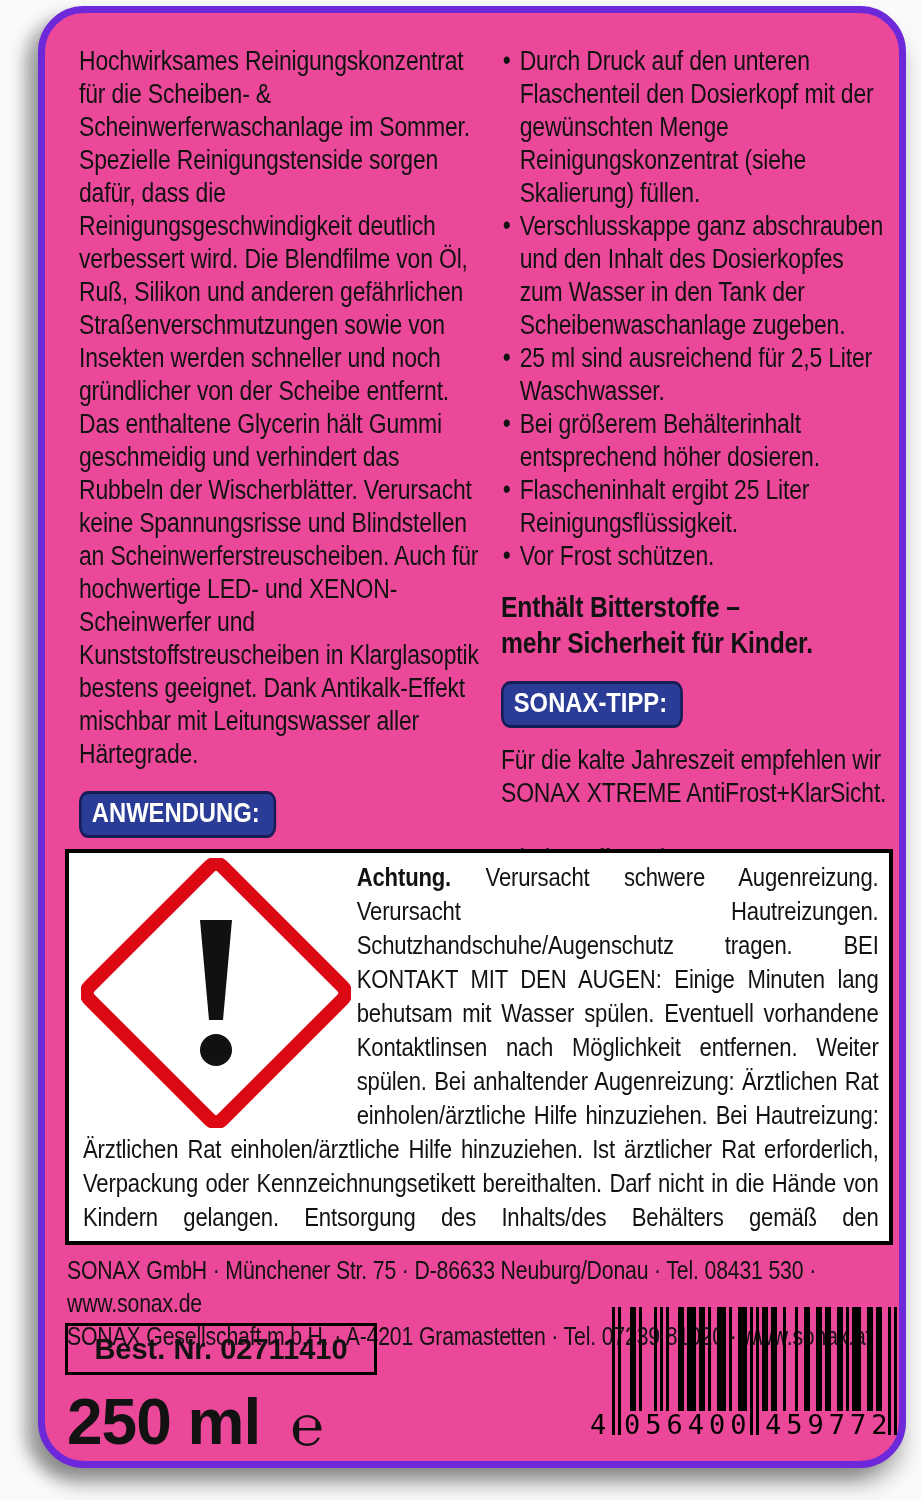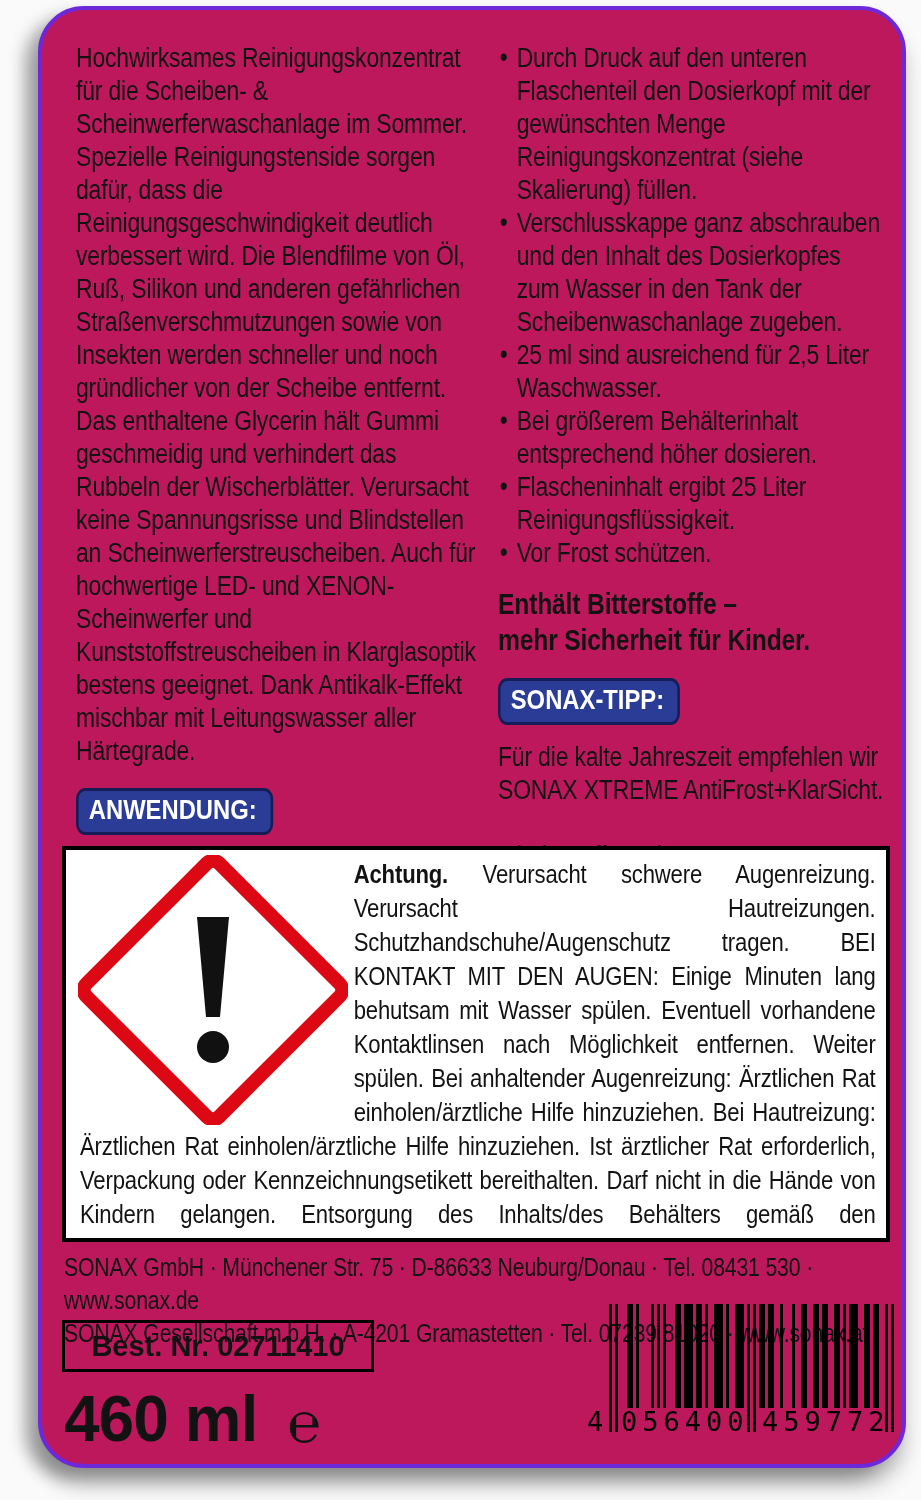--- a/index.html
+++ b/index.html
@@ -5,21 +5,21 @@
   html,body{margin:0;padding:0;}
   body{
     width:921px;height:1500px;position:relative;
     background:#fafafa;
     font-family:"Liberation Sans", sans-serif;
     color:#121212;
     overflow:hidden;
   }
   .label{
     position:absolute;left:38px;top:6px;width:868px;height:1462px;
-    background:#be185d;border:4px solid #6d28d9;border-radius:46px;
+    background:#ec4899;border:7px solid #6d28d9;border-radius:46px;
     box-shadow:-14px 10px 16px rgba(0,0,0,.30), 0 18px 20px rgba(0,0,0,.22);
     box-sizing:border-box;
   }
   
   .cond{transform:scaleX(.85);transform-origin:top left;}
 
   .col{position:absolute;top:32px;font-size:27px;line-height:33px;letter-spacing:-.2px;}
   .col-left{left:34px;width:478px;}
   .col-right{left:456px;width:458px;}
   .col p{margin:0;}
@@ -129,21 +129,21 @@
   <div class="addresses cond">
     <div>SONAX GmbH · Münchener Str. 75 · D-86633 Neuburg/Donau · Tel. 08431 530 · www.sonax.de</div>
     <div>SONAX Gesellschaft m.b.H. · A-4201 Gramastetten · Tel. 07239 81020 · www.sonax.at</div>
   </div>
 
   <div class="bestnr-box">
     <span>Best. Nr. 02711410</span>
   </div>
 
   <div class="volume-row">
-    <span class="volume">460 ml</span>
+    <span class="volume">250 ml</span>
     <span class="emark">℮</span>
   </div>
 
   <div class="barcode">
     <div class="bars" id="barcode-bars">
         <div class="mod on g"></div>
         <div class="mod g"></div>
         <div class="mod on g"></div>
         <div class="mod"></div>
         <div class="mod"></div>

